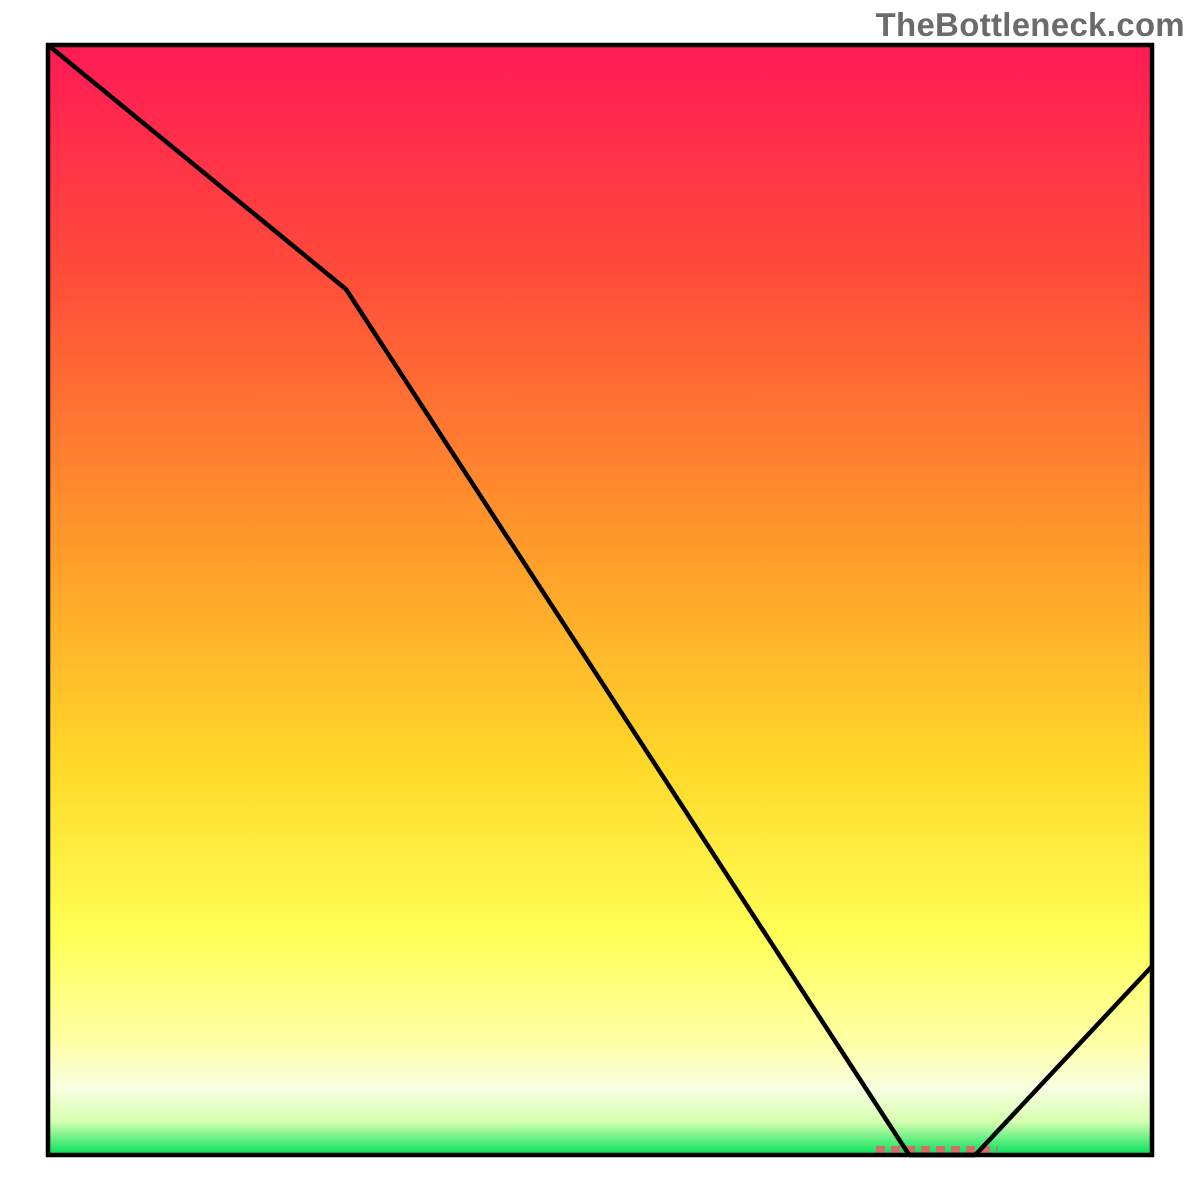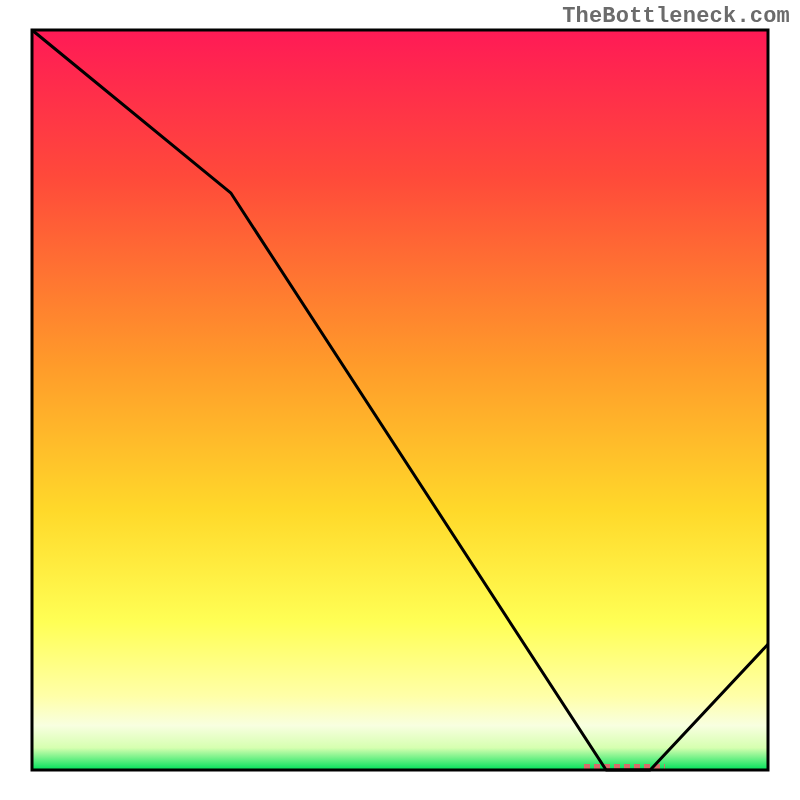--- a/index.html
+++ b/index.html
@@ -7,21 +7,20 @@
     padding: 0;
     width: 800px;
     height: 800px;
     background: #fff;
     font-family: Arial, Helvetica, sans-serif;
   }
   .wrap {
     position: relative;
     width: 800px;
     height: 800px;
-    font-family: Liberation Mono, monospace;
   }
   .watermark {
     position: absolute;
     top: 4px;
     right: 10px;
     font-size: 22px;
     font-weight: bold;
     color: #6b6b6b;
     letter-spacing: 0.2px;
   }

